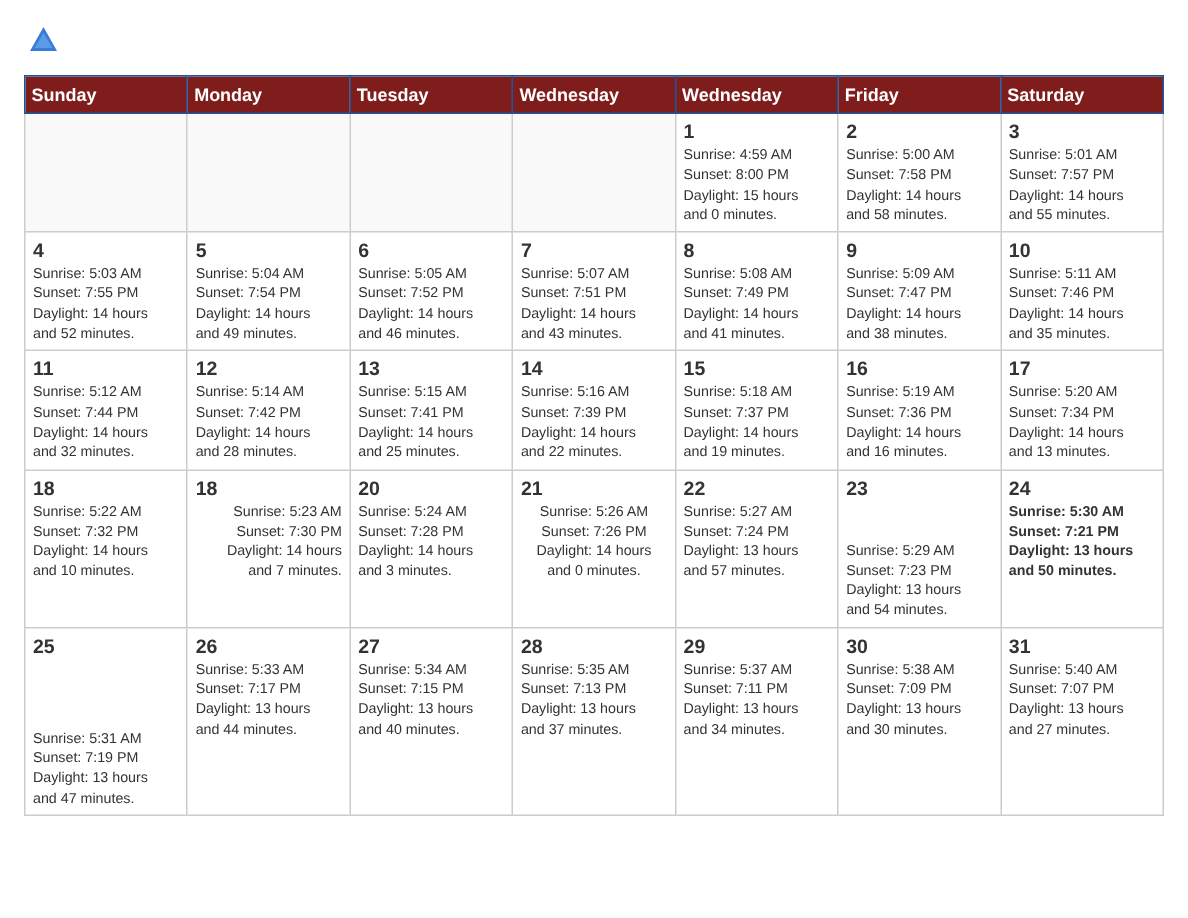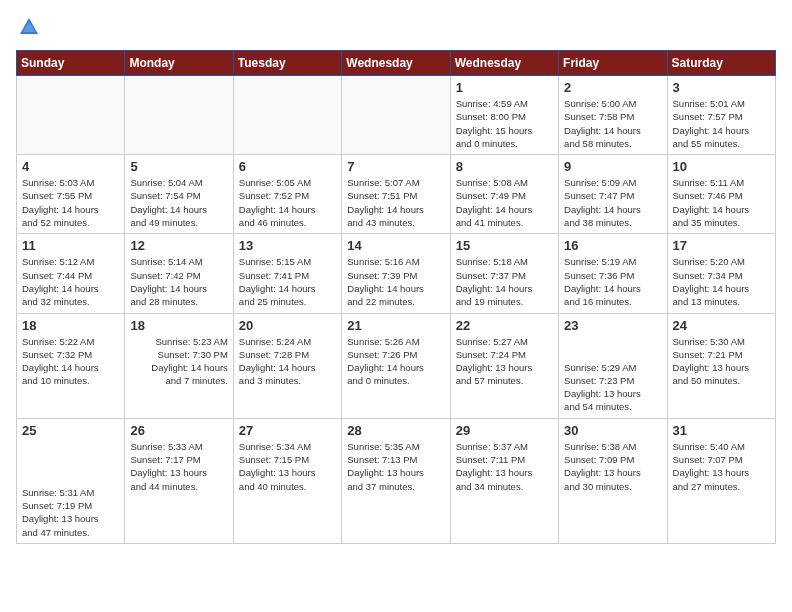--- a/index.html
+++ b/index.html
@@ -272,42 +272,42 @@
         </td>
         <td>
           <span class="day-number">20</span>
           <div class="day-info" style="white-space: pre-line;">Sunrise: 5:24 AM
 Sunset: 7:28 PM
 Daylight: 14 hours
 and 3 minutes.</div>
         </td>
         <td>
           <span class="day-number">21</span>
-          <div class="day-info" style="white-space: pre-line;">Sunrise: 5:26 AM
+          <div class="day-info" style="white-space: pre-line; text-align: center;">Sunrise: 5:26 AM
 Sunset: 7:26 PM
 Daylight: 14 hours
 and 0 minutes.</div>
         </td>
         <td>
           <span class="day-number">22</span>
           <div class="day-info" style="white-space: pre-line;">Sunrise: 5:27 AM
 Sunset: 7:24 PM
 Daylight: 13 hours
 and 57 minutes.</div>
         </td>
         <td>
           <span class="day-number">23</span>
           <div class="day-info" style="white-space: pre-line; margin-top: 28px;">Sunrise: 5:29 AM
 Sunset: 7:23 PM
 Daylight: 13 hours
 and 54 minutes.</div>
         </td>
         <td>
           <span class="day-number">24</span>
-          <div class="day-info" style="white-space: pre-line;">Sunrise: 5:30 AM
+          <div class="day-info" style="white-space: pre-line; font-weight: bold;">Sunrise: 5:30 AM
 Sunset: 7:21 PM
 Daylight: 13 hours
 and 50 minutes.</div>
         </td>
       </tr>
       <tr>
         <td>
           <span class="day-number">25</span>
           <div class="day-info" style="white-space: pre-line; margin-top: 48px;">Sunrise: 5:31 AM
 Sunset: 7:19 PM

